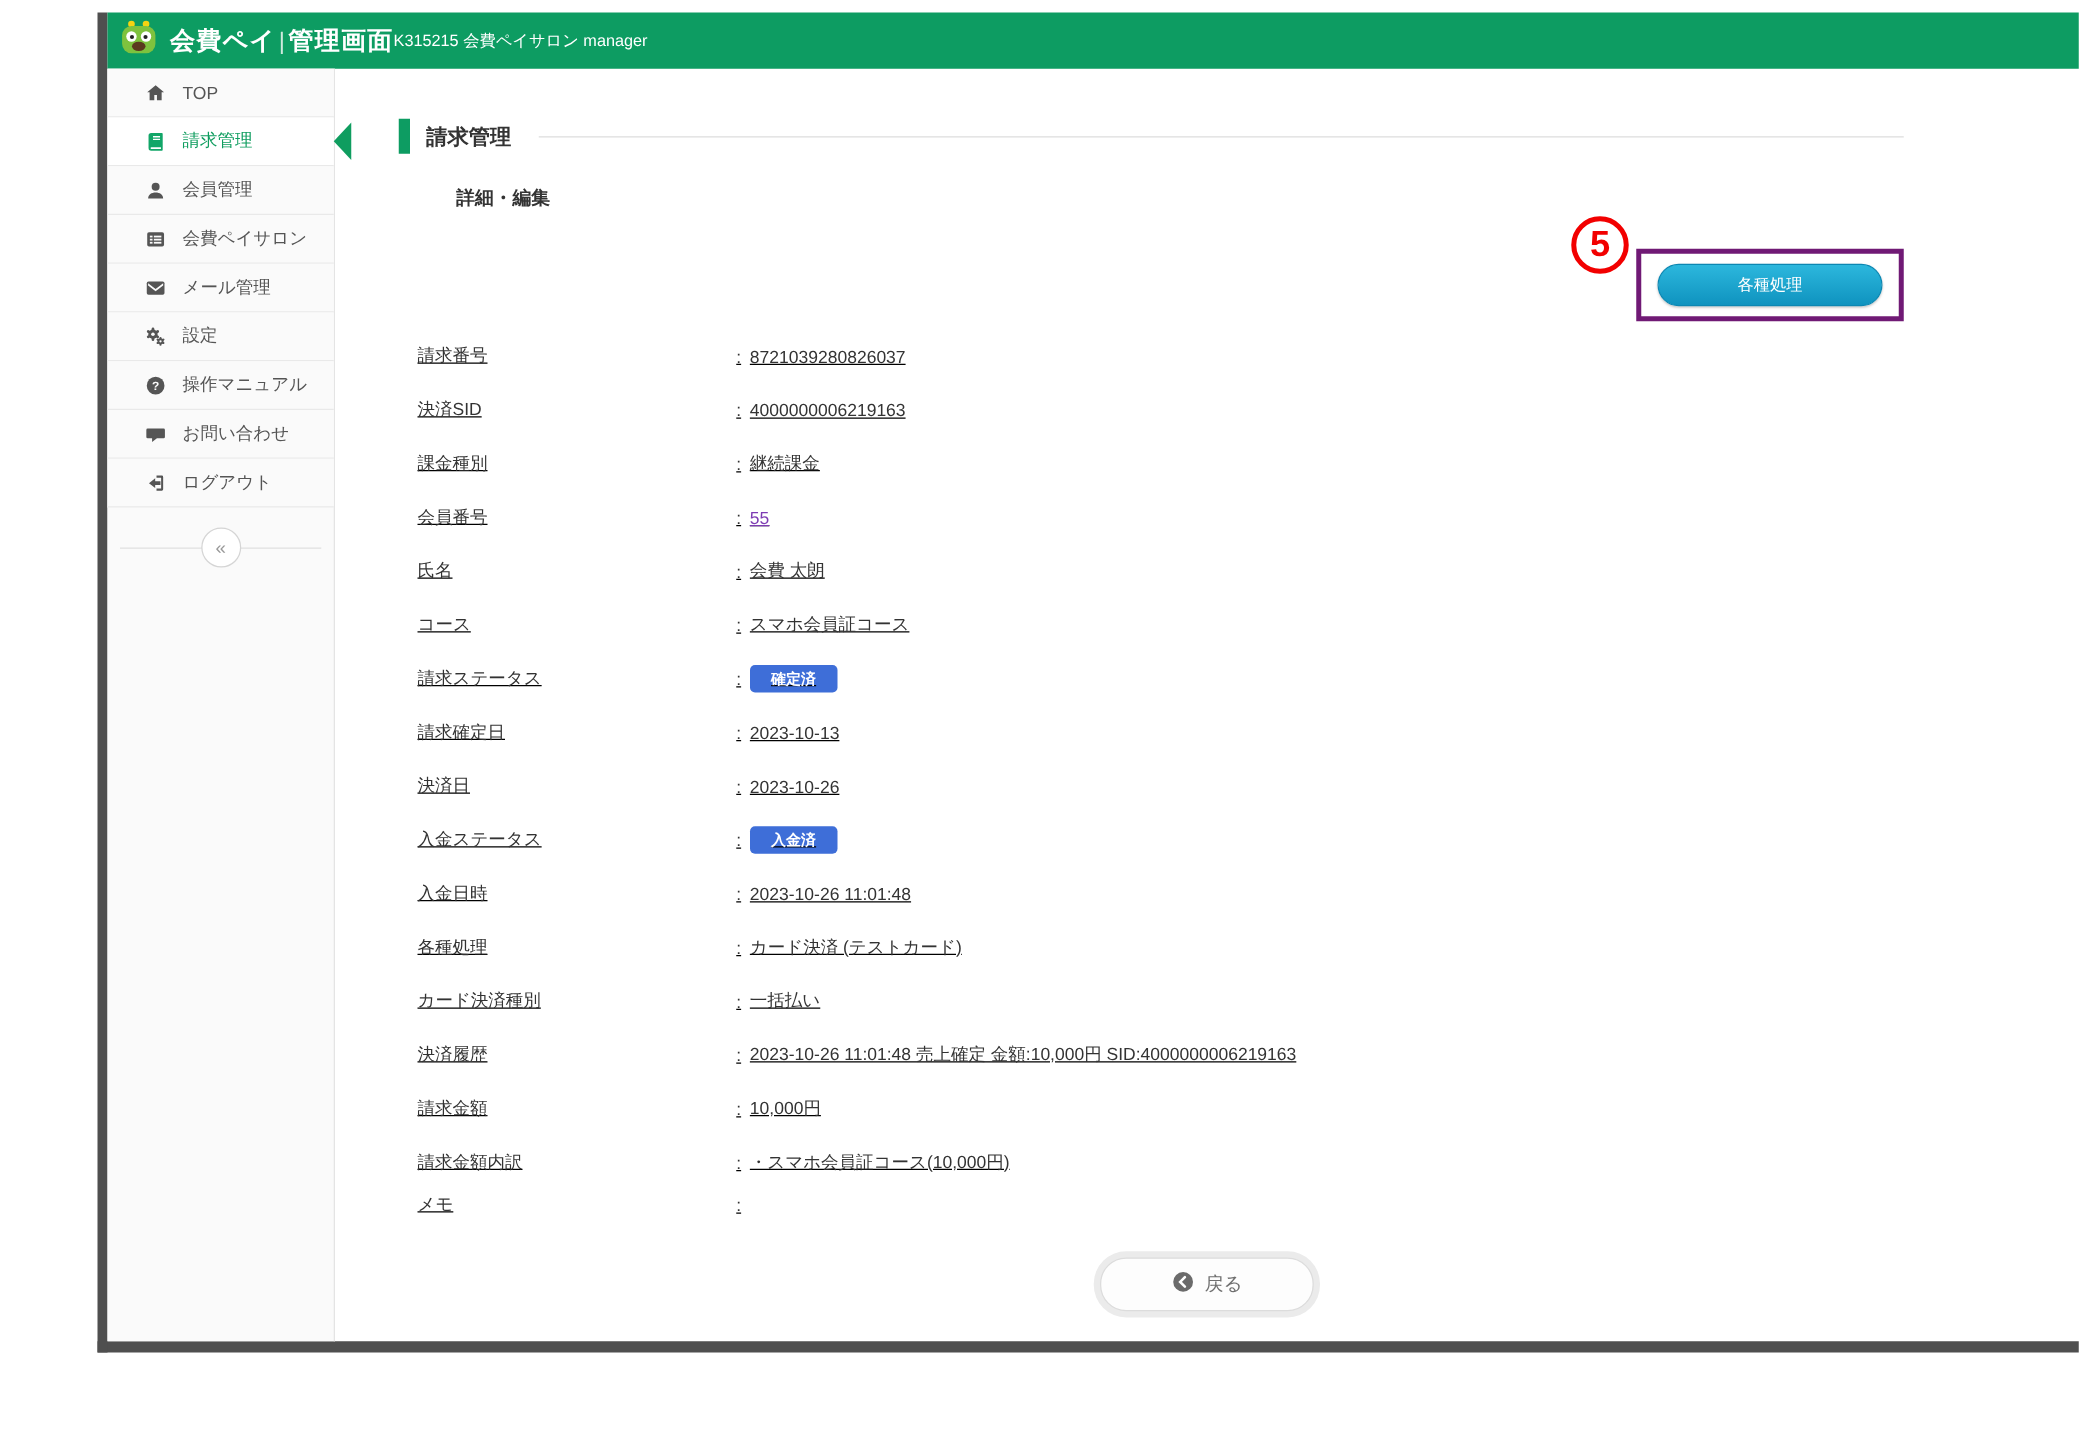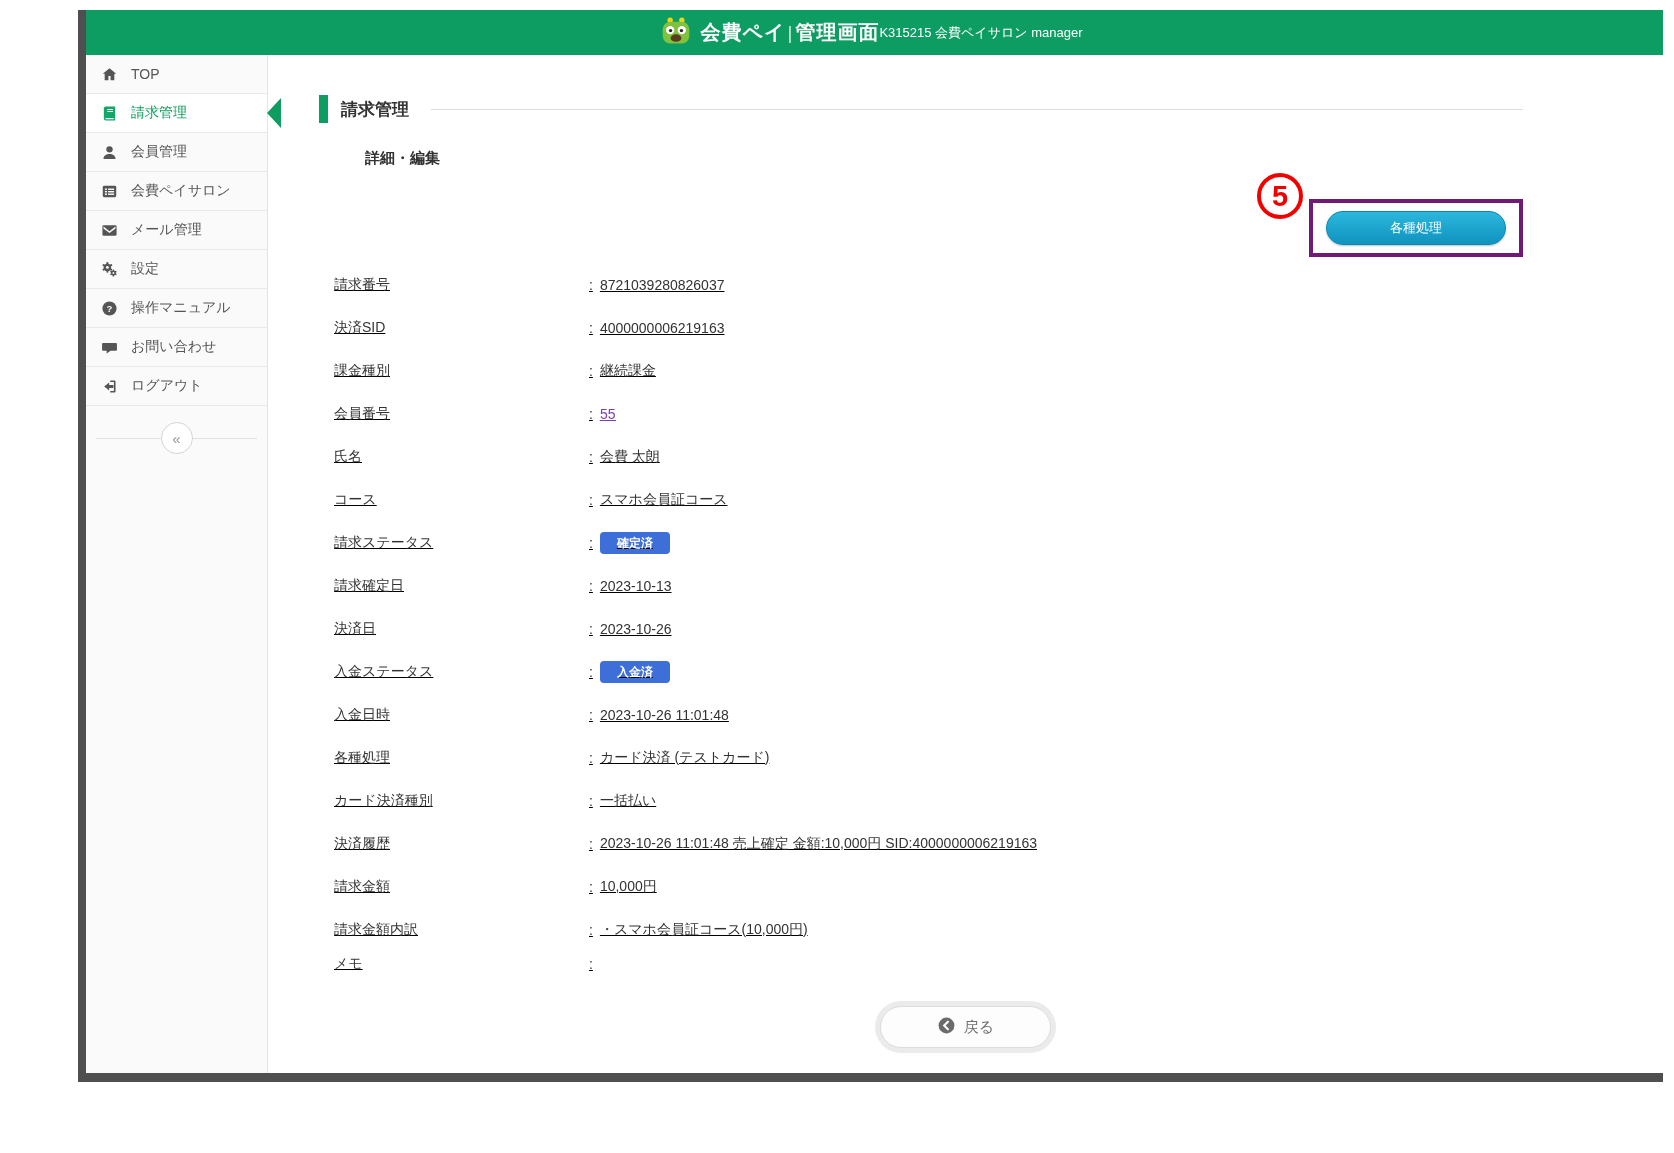--- a/index.html
+++ b/index.html
@@ -1,29 +1,29 @@
 <!DOCTYPE html>
 <html><head>
 <meta charset="utf-8">
 <style>
   * { margin:0; padding:0; box-sizing:border-box; }
   body { width:1674px; height:1153px; background:#fff; font-family:"Liberation Sans","DejaVu Sans",sans-serif; overflow:hidden; }
   .canvas { position:relative; width:1674px; height:1153px; background:#fff; }
   .frame { position:absolute; left:78px; top:10px; width:1585px; height:1072px; background:#fff;
            border-left:8px solid #4f4f4f; border-bottom:9px solid #4f4f4f; }
   
-  .topbar { height:45px; background:#0d9c62; display:flex; align-items:center; justify-content:center; padding:0 16px 0 8px; }
+  .topbar { height:45px; background:#0d9c62; display:flex; align-items:center; justify-content:flex-start; padding:0 16px 0 8px; }
   .brand { display:flex; align-items:center; gap:8px; }
   .brand-text { color:#fff; font-size:20px; font-weight:bold; letter-spacing:1px; }
   .brand-div { color:#cfe9dd; font-size:19px; font-weight:normal; padding:0 2px; }
   .account { color:#fff; font-size:13px; }
   
   .appbody { display:flex; height:1018px; }
   .sidebar { width:182px; background:#fafafa; border-right:1px solid #e4e4e4; }
-  .sitem { position:relative; height:39px; display:flex; align-items:center; gap:13px; padding-left:15px;
+  .sitem { position:relative; height:39px; display:flex; align-items:center; gap:13px; padding-left:30px;
            border-bottom:1px solid #e9e9e9; color:#555; font-size:14px; cursor:pointer; background:#fafafa; z-index:2; }
   .sitem .sicon { width:17px; height:17px; display:flex; align-items:center; justify-content:center; color:#555; }
   .sitem.active { background:#fff; color:#0f9d5f; }
   .sitem.active .sicon { color:#12a668; }
   .sitem.active::after { content:""; position:absolute; right:-14px; top:50%; transform:translateY(-50%);
            border-top:15px solid transparent; border-bottom:15px solid transparent; border-right:14px solid #0f9d5f; }
   .collapse-zone { position:relative; height:36px; margin-top:14px; }
   .collapse-line { position:absolute; left:10px; right:10px; top:50%; height:1px; background:#e0e0e0; }
   .collapse-btn { position:absolute; left:50%; top:50%; transform:translate(-50%,-50%); width:32px; height:32px;
            border-radius:50%; background:#fff; border:1px solid #d5d5d5; color:#999; font-size:15px;

